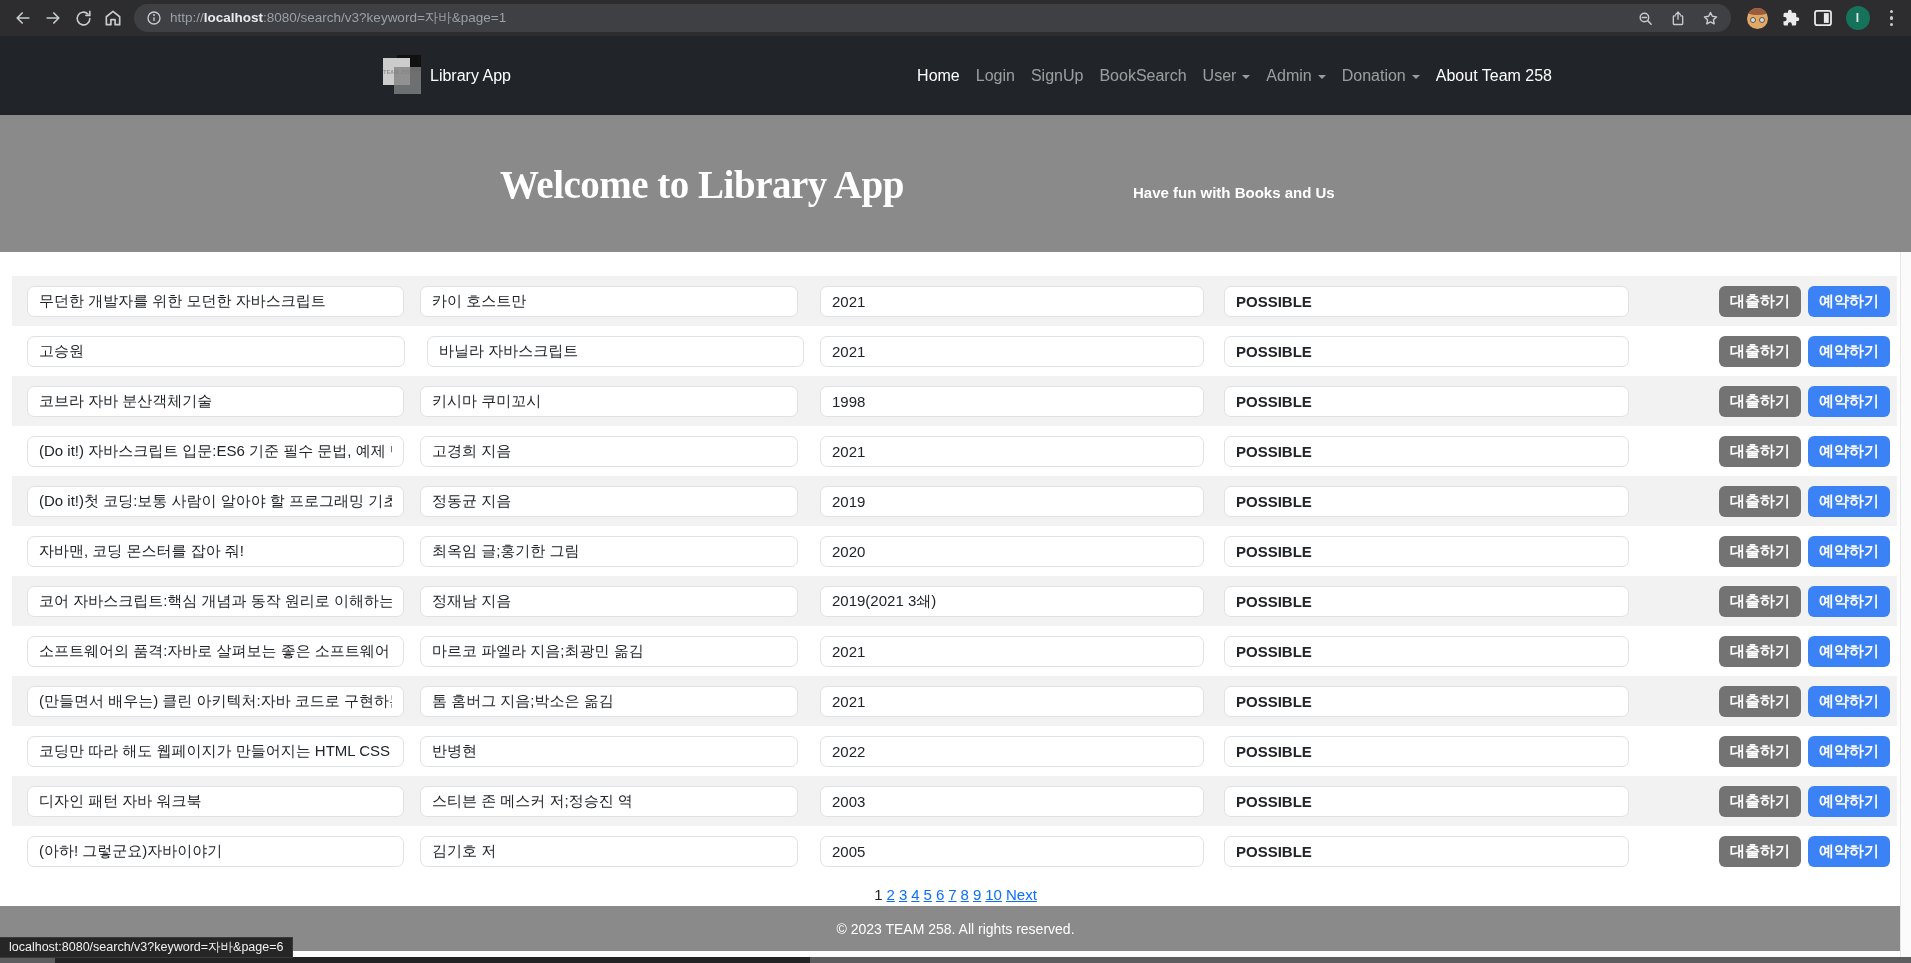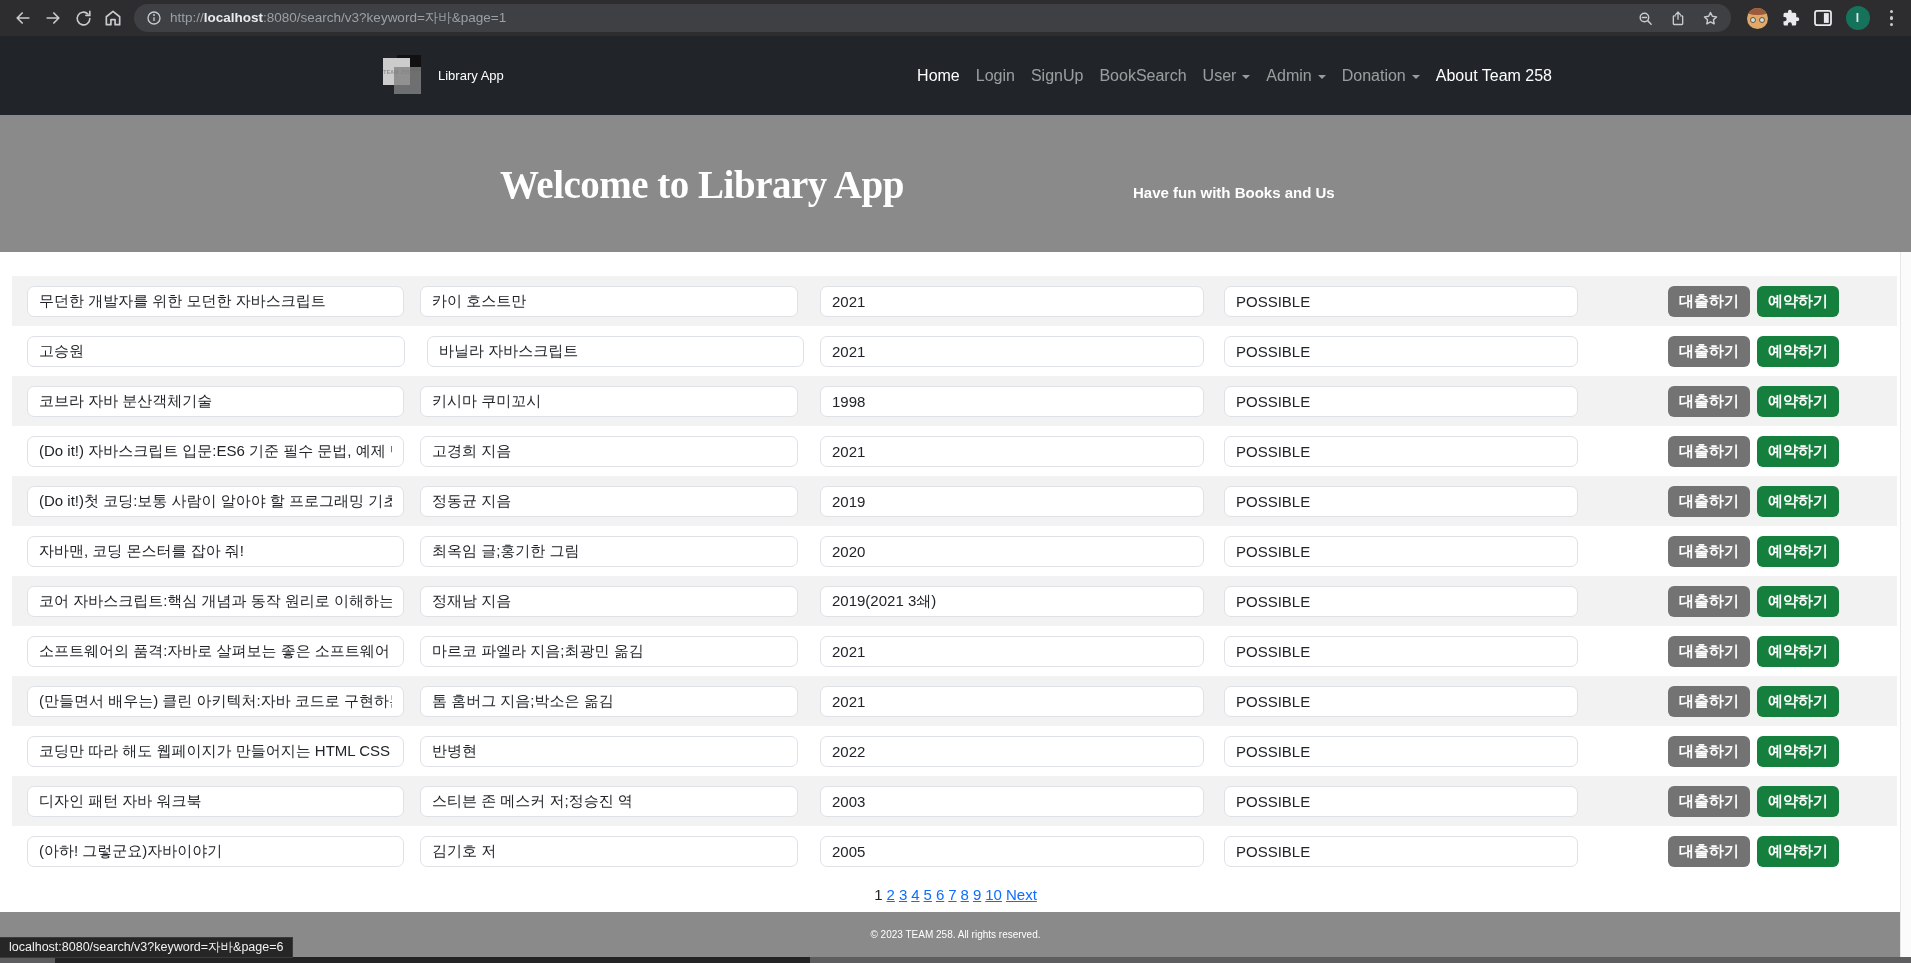--- a/index.html
+++ b/index.html
@@ -26,53 +26,53 @@
   
   .page { position:relative; height:927px; background:#fff; }
 
   
   .navbar { height:79px; background:#212529; display:flex; align-items:center; justify-content:space-between; padding:0 351px 0 383px; }
   .brand { display:flex; align-items:center; cursor:pointer; }
   .logo { width:41px; height:41px; position:relative; flex:0 0 auto; }
   .logo .sq-dark { position:absolute; right:3px; top:0; width:24px; height:16px; background:#111; }
   .logo .sq-light { position:absolute; left:0; top:3px; width:27px; height:27px; background:#cccccc; display:flex; align-items:center; justify-content:center; font-size:5px; letter-spacing:.3px; color:#8e8e8e; font-weight:700; }
   .logo .sq-mid { position:absolute; right:3px; bottom:2px; width:27px; height:27px; background:rgba(130,130,130,.8); }
-  .brand-text { color:#fff; font-size:13px; margin-left:14px; }
+  .brand-text { color:#fff; font-size:16px; margin-left:6px; }
   .nav-items { display:flex; align-items:center; }
   .nav-link { color:rgba(255,255,255,.55); font-size:16px; padding:8px 8px; cursor:pointer; white-space:nowrap; }
   .nav-link.active { color:#fff; }
   .caret { display:inline-block; width:0; height:0; border-left:4px solid transparent; border-right:4px solid transparent; border-top:4.5px solid currentColor; margin-left:6px; vertical-align:2px; }
 
   
   .hero { height:137px; background:#8a8a8a; position:relative; }
   .hero-title { position:absolute; left:500px; top:50%; transform:translateY(-50%); color:#fff; font-size:39px; font-weight:700; letter-spacing:-.5px;font-family:Liberation Serif, serif; }
   .hero-sub { position:absolute; left:1133px; top:56%; transform:translateY(-50%); color:#fff; font-size:15px; font-weight:700; }
 
   
   .content { padding-top:24px; }
   .book-rows { width:1897px;padding-left:12px; }
   .book-row { height:50px; display:flex; align-items:center; padding-left:15px; background:#fff; }
   .book-row:nth-child(odd) { background:#f2f2f2; }
   .field { height:31px; border:1px solid #dee2e6; border-radius:7px; background:#fff; padding:0 11px; font-size:15px; color:#212529; font-family:inherit; outline:none; }
   .f-title  { width:377px; margin-right:16px; }
   .f-author { width:378px; margin-right:22px; }
   .f-year   { width:384px; margin-right:20px; }
-  .f-status { width:354px; }
+  .f-status { width:405px;font-weight:bold; }
   .row-btns { margin-left:90px; display:flex; }
   .btn { height:31px; padding:0 11px; border:none; border-radius:6px; color:#fff; font-size:15px; font-weight:600; font-family:inherit; cursor:pointer; }
   .btn-borrow { background:#737373; margin-right:7px; }
-  .btn-reserve { background:#15803d; }
+  .btn-reserve { background:#3b82f6; }
 
   
   .pagination { height:24px; margin-top:6px; display:flex; align-items:center; justify-content:center; gap:4px; font-size:15px; }
   .page-current { color:#212529; }
   .page-link { color:#0d6efd; text-decoration:underline; cursor:pointer; }
 
   
-  .footer { height:45px; margin-top:6px; background:#8a8a8a; display:flex; align-items:center; justify-content:center; color:#fff; font-size:10px; }
+  .footer { height:45px; background:#8a8a8a; display:flex; align-items:center; justify-content:center; color:#fff; font-size:14px; }
 
   
   .vscroll { position:absolute; right:0; top:216px; bottom:6px; width:11px; background:#fbfbfb; border-left:1px solid #e6e6e6; }
   .hscroll { position:absolute; left:0; right:0; bottom:0; height:6px; background:#5e5e60; }
   .hscroll .thumb { position:absolute; left:55px; top:0; bottom:0; width:755px; background:#232325; }
   .status-tooltip { position:absolute; left:0; bottom:5px; height:21px; background:#262627; border:1px solid #3a3a3a; border-left:none; color:#f1f1f1; font-size:12.5px; line-height:19px; padding:0 9px; white-space:nowrap; }
 </style>
 </head>
 <body>
 

